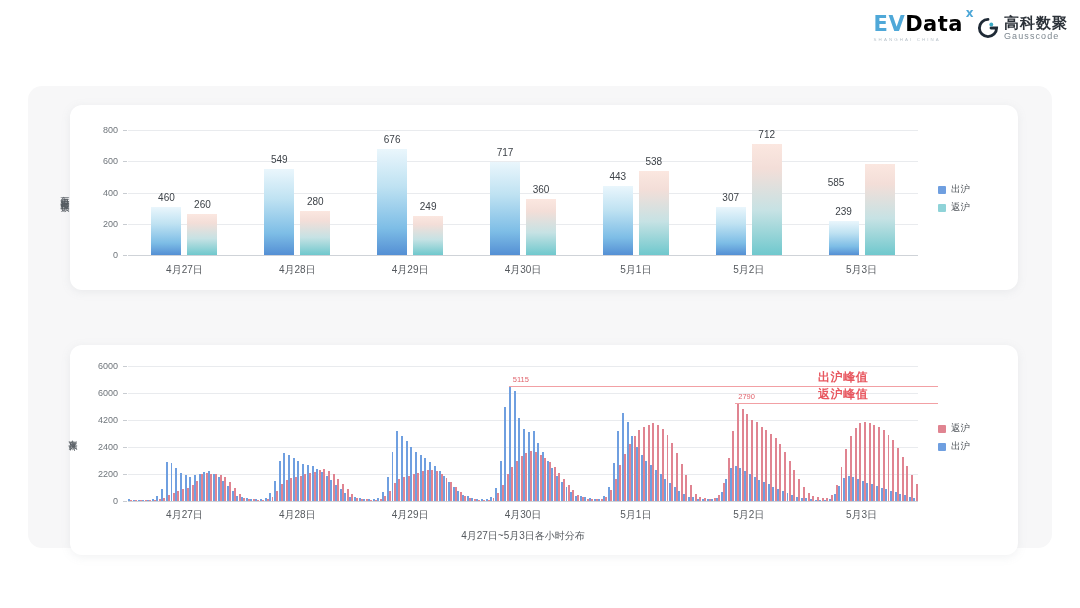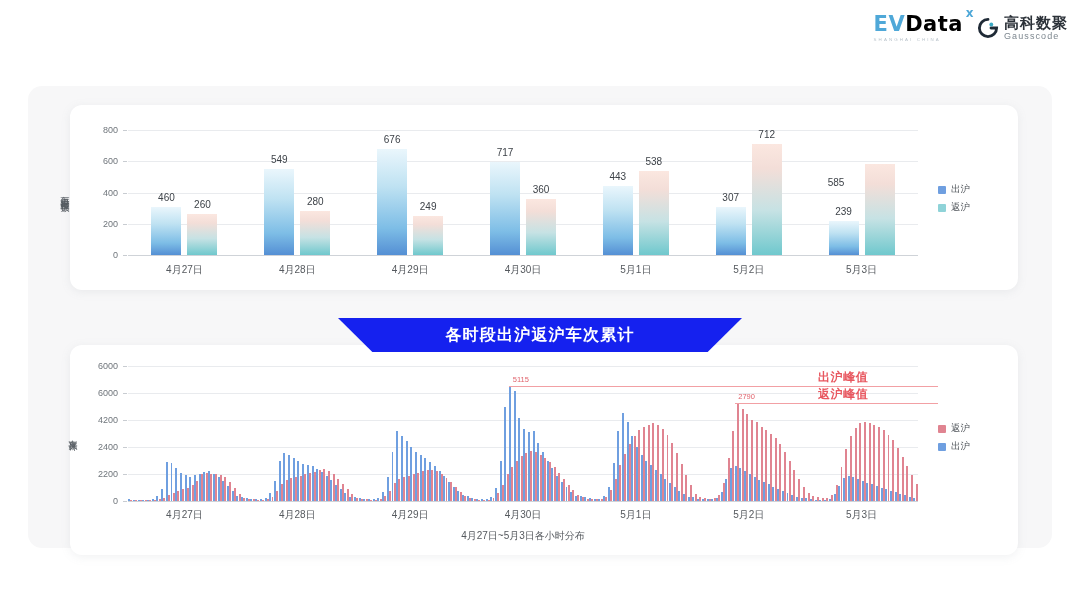--- a/index.html
+++ b/index.html
@@ -208,23 +208,20 @@
         <div class="legend-swatch" style="background: rgb(111, 159, 224);"></div>
         <div class="legend-label">出沪</div>
       </div>
       <div class="legend-row">
         <div class="legend-swatch" style="background: rgb(143, 211, 216);"></div>
         <div class="legend-label">返沪</div>
       </div>
     </div>
 
   <div class="chart-card" id="card-2"></div>
-  <div class="banner" id="banner-2">
-    <span>各时段出沪返沪车次累计</span>
-  </div>
   <div class="plot" id="plot-2" style="left: 128px; top: 366px; width: 790px; height: 135px;">
       <div class="axis-title" style="left: -62px; top: 0px; height: 135px; display: flex; align-items: center; justify-content: center;">车次累计</div>
       <div class="axisline" style="left: 0px; top: 135px; width: 790px;"></div>
       <div class="ytick-mark" style="left: -5px; top: 135px;"></div>
       <div class="ytick" style="left: -42px; top: 135px; width: 32px;">0</div>
       <div class="gridline" style="left: 0px; top: 108px; width: 790px;"></div>
       <div class="ytick-mark" style="left: -5px; top: 108px;"></div>
       <div class="ytick" style="left: -42px; top: 108px; width: 32px;">2200</div>
       <div class="gridline" style="left: 0px; top: 81px; width: 790px;"></div>
       <div class="ytick-mark" style="left: -5px; top: 81px;"></div>

